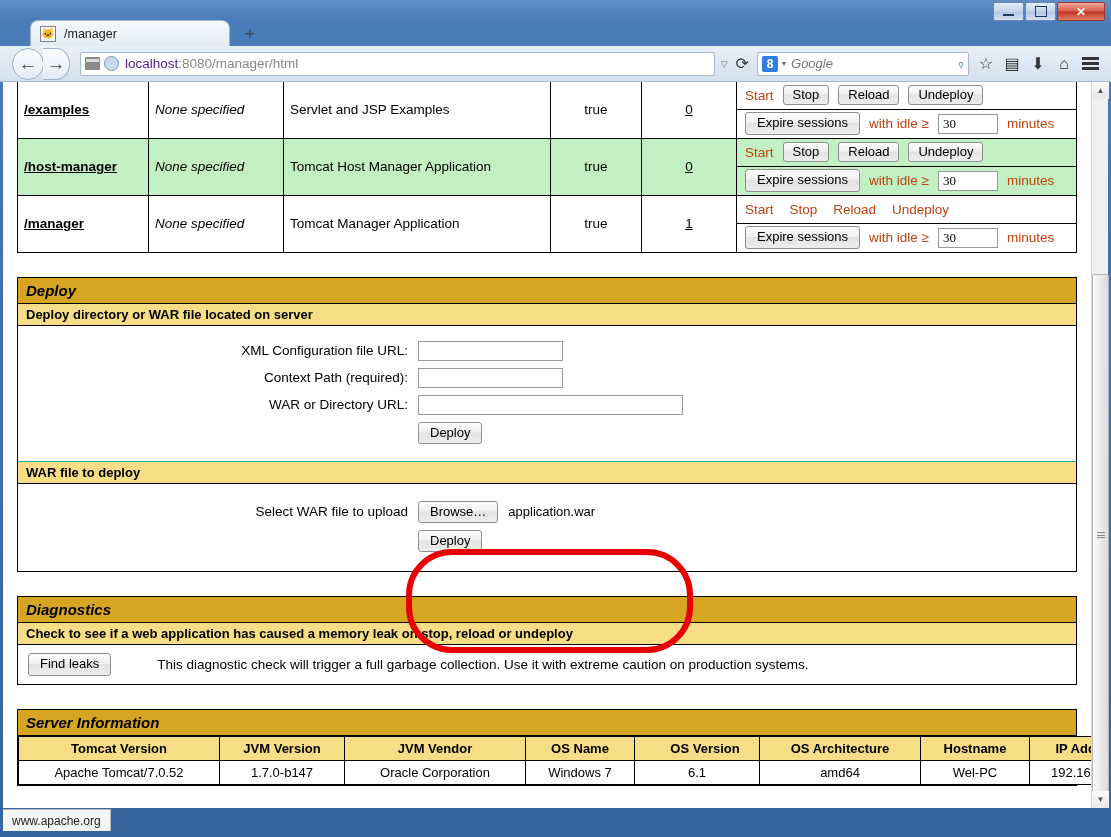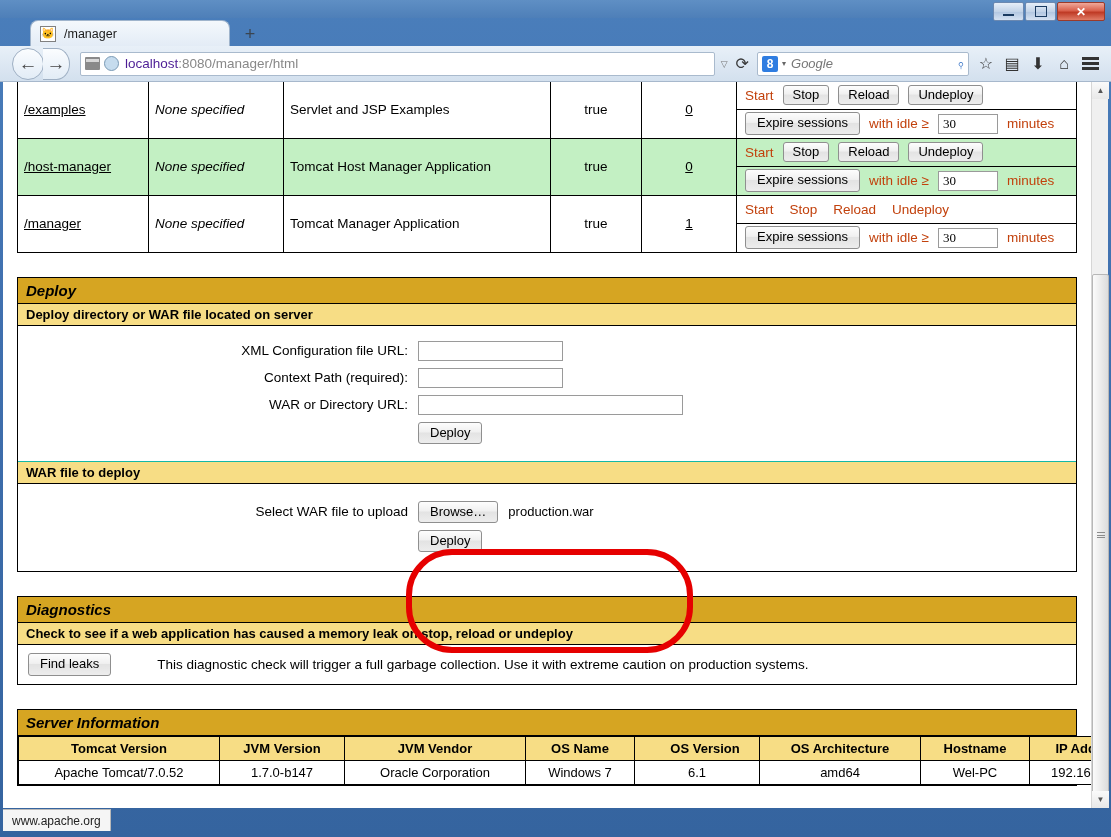--- a/index.html
+++ b/index.html
@@ -104,21 +104,21 @@
     position:absolute;left:3px;top:82px;width:1105px;height:726px;
     background:#fff;overflow:hidden;
   }
   #content{position:absolute;left:0;top:0;width:1088px;}
 
   
   .tcpage{font-family:"Liberation Sans", sans-serif;font-size:13px;color:#000;padding:0 14px;box-sizing:border-box;width:1088px;}
 
   table.apps{border-collapse:collapse;width:1060px;table-layout:fixed;border:1px solid #000;}
   table.apps td{border:1px solid #000;padding:4px 6px;vertical-align:middle;font-size:13.5px;}
-  .c1{width:118px;}
+  .c1{width:118px;font-weight:bold;}
   .c2{width:122px;}
   .c3{width:254px;margin-top:31px;}
   .c4{width:78px;text-align:center;}
   .c5{width:82px;text-align:center;}
   .rowA{background:#fff;}
   .rowB{background:#c3f0c3;}
   .applink{color:#000;text-decoration:underline;}
   .ital{font-style:italic;}
   .sesslink{color:#000;text-decoration:underline;}
   .actcell{padding:0 !important;}
@@ -357,21 +357,21 @@
               <button class="btn">Deploy</button>
             </div>
           </div>
         </div>
         <div class="sub" style="border-top:1px solid #14b8a6;">WAR file to deploy</div>
         <div class="body">
           <div style="padding:10px 0 12px 0;">
             <div class="formrow">
               <div class="formlabel">Select WAR file to upload</div>
               <button class="btn">Browse…</button>
-              <span style="margin-left:10px;">production.war</span>
+              <span style="margin-left:10px;">application.war</span>
             </div>
             <div class="formrow">
               <div class="formlabel"></div>
               <button class="btn">Deploy</button>
             </div>
           </div>
         </div>
       </div>
 
       <div class="panel">

